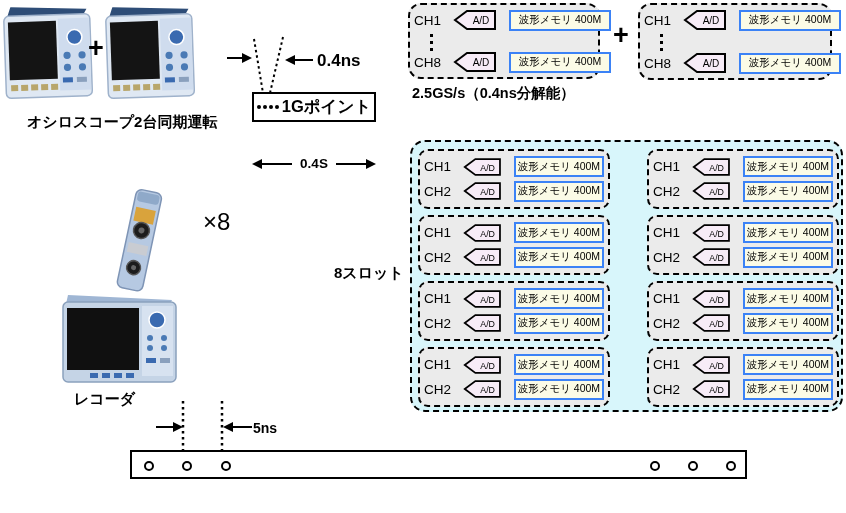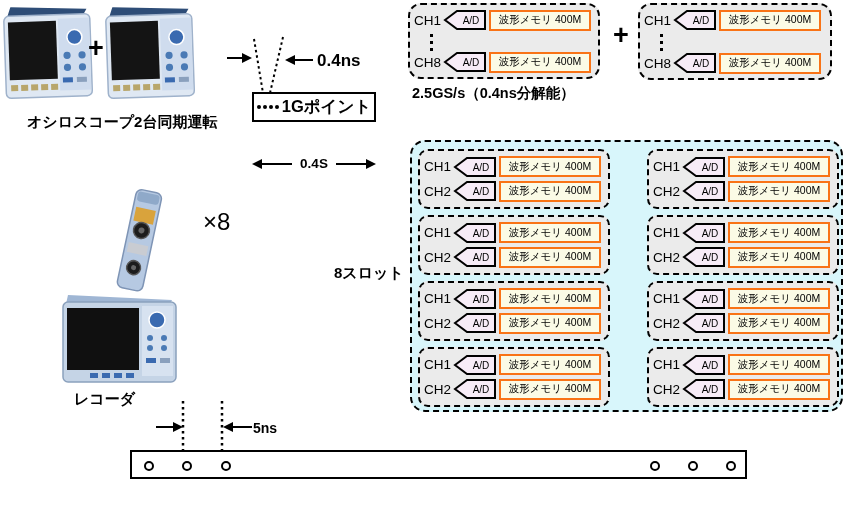--- a/index.html
+++ b/index.html
@@ -8,23 +8,23 @@
   .abs { position:absolute; }
 
   
   .sysbox { position:absolute; border:2px dashed #000; border-radius:13px; background:#ebebeb; box-sizing:border-box; }
   .bigbox { position:absolute; border:2px dashed #000; border-radius:15px; background:#d8f6fb; box-sizing:border-box; }
   .slot   { position:absolute; width:192px; height:60px; border:2px dashed #000; border-radius:10px;
             background:#ebebeb; box-sizing:border-box; display:flex; flex-direction:column;
             justify-content:space-evenly; padding:2px 4px; }
 
   
-  .chrow { display:flex; align-items:center; gap:2px; }
+  .chrow { display:flex; align-items:center; gap:12px; }
   .chlbl { font-size:13.5px; letter-spacing:0; white-space:nowrap; }
-  .mem   { border:2px solid #f97316; background:#fbfbe6; width:102px; height:21px; box-sizing:border-box;
+  .mem   { border:2px solid #3b82f6; background:#fbfbe6; width:102px; height:21px; box-sizing:border-box;
            display:flex; align-items:center; justify-content:center; font-size:10.5px; white-space:nowrap; }
   .adsvg { display:block; }
   .adpoly { fill:#f7ecf7; stroke:#000; stroke-width:2; }
   .adtext { font-size:10px; text-anchor:middle; fill:#000; }
   .vdots  { position:absolute; border-left:3px dotted #000; width:0; }
 
   
   .h-arrow { position:absolute; display:flex; align-items:center;margin-top:27px; }
   .ah-l { width:0; height:0; border:5px solid transparent; border-left:0; border-right:10px solid #000; }
   .ah-r { width:0; height:0; border:5px solid transparent; border-right:0; border-left:10px solid #000; }

